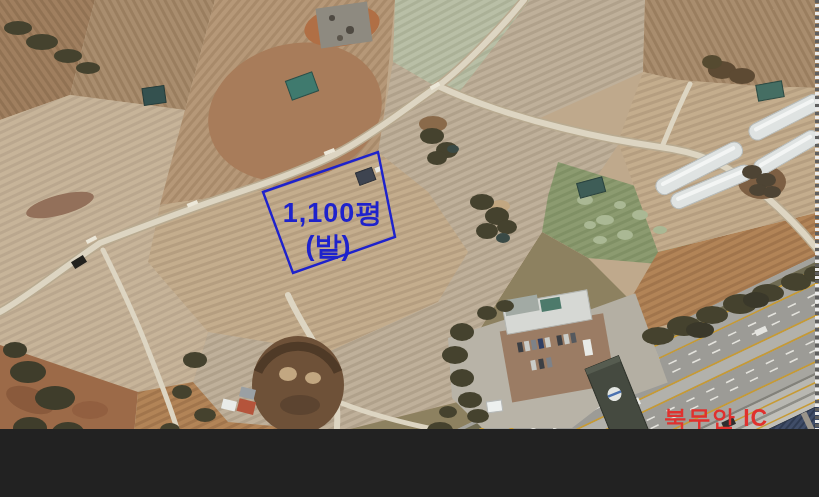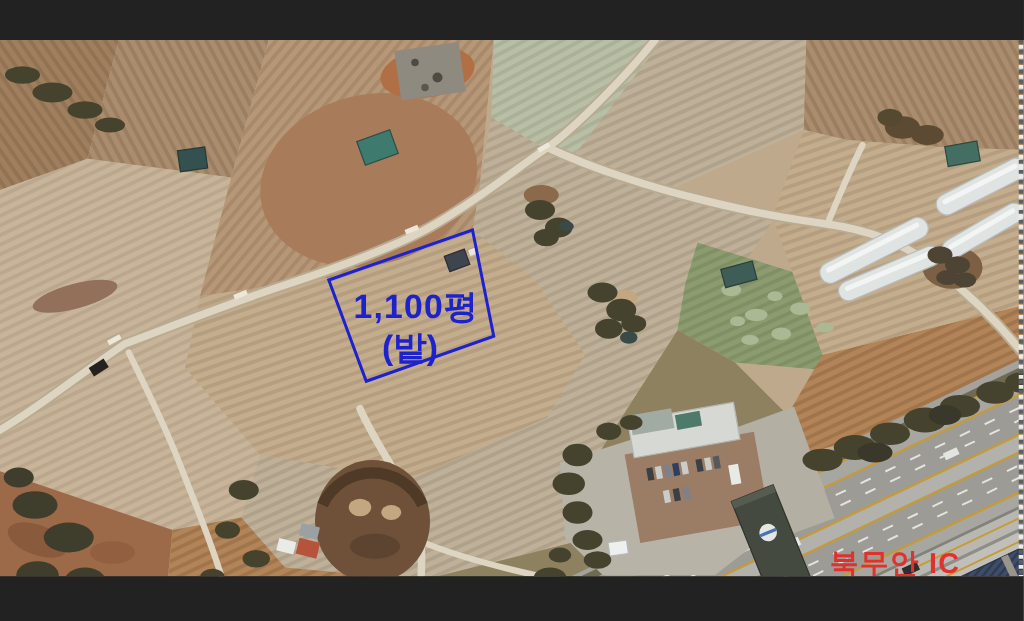--- a/index.html
+++ b/index.html
@@ -1,17 +1,17 @@
 <!DOCTYPE html>
 <html><head>
 <meta charset="utf-8">
 <style>
   html,body{margin:0;padding:0;background:#222;}
   .stage{position:relative;width:819px;height:429px;overflow:hidden;background:#bfa98c;
-         font-family:"Liberation Sans", sans-serif;margin-top:32px;}
+         font-family:"Liberation Sans", sans-serif;}
   svg{display:block}
   .ann-text{font-family:"Liberation Sans", sans-serif;font-weight:bold;}
 </style>
 </head>
 <body>
 
 <div class="stage">
 <svg width="819" height="497" viewBox="0 0 819 497">
   <defs>
     <pattern id="pf1" width="7" height="7" patternUnits="userSpaceOnUse" patternTransform="rotate(-19)">

